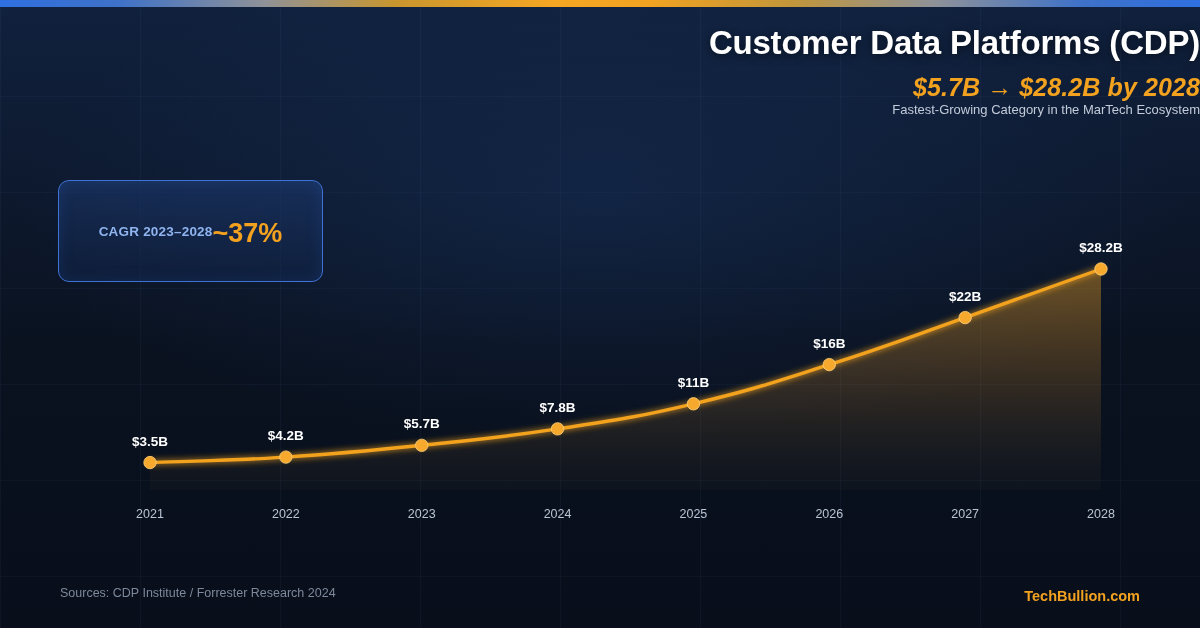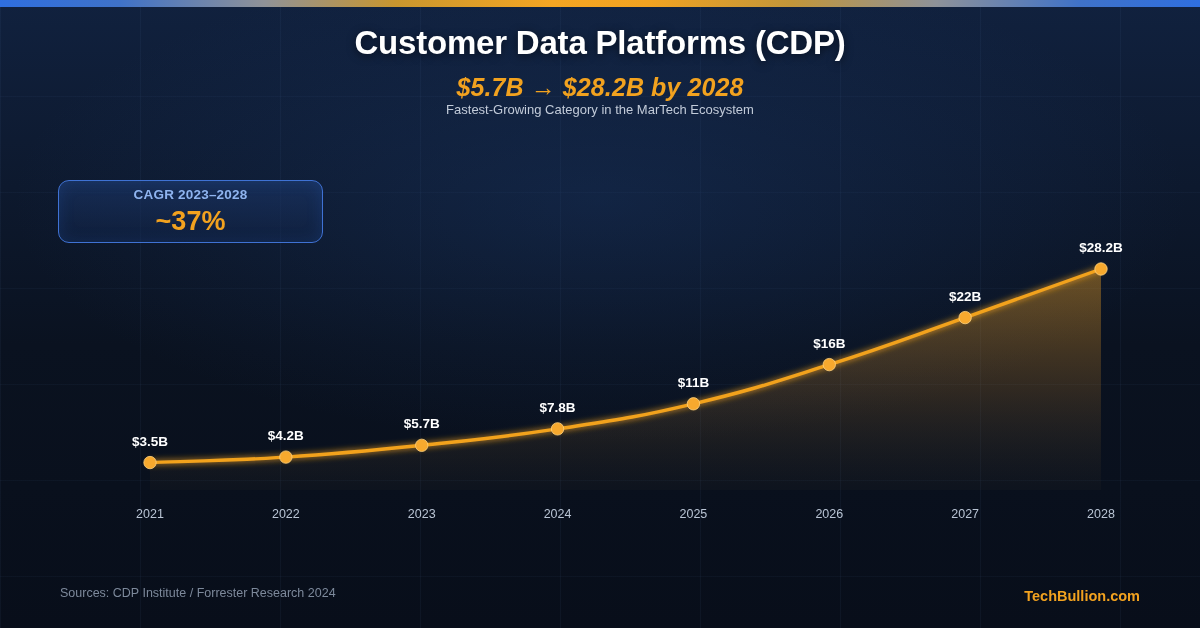--- a/index.html
+++ b/index.html
@@ -35,45 +35,45 @@
     background:linear-gradient(90deg,
       #2f6fe0 0%, #3f72c8 10%,
       #8f9298 22%, #c9962e 33%,
       #f5a623 46%, #f2a321 54%,
       #c2963a 66%, #8e9299 78%,
       #3f72c8 90%, #2f6fe0 100%);
     z-index:6;
   }
 
   
-  .header { position:absolute; top:0; left:0; width:1200px; text-align:center; z-index:4; }
+  .header { position:absolute; top:0; left:0; width:1200px; text-align:right; z-index:4; }
   .main-title {
     margin-top:24px;
     font-size:33px; font-weight:bold; color:#ffffff;
     letter-spacing:-0.2px;
     text-shadow:0 2px 8px rgba(0,0,0,0.55);
   }
   .sub-headline {
     margin-top:11px;
     font-size:25px; font-weight:bold; color:#f2a21f;
     letter-spacing:0.1px;
     font-style:italic;
   }
   .tagline {
     font-size:13px; font-weight:normal; color:#c2cbd9;
   }
 
   
   .cagr-badge {
     position:absolute; left:58px; top:180px;
-    width:265px; height:63px;
+    width:265px; height:102px;
     border:1.6px solid #3f72d4; border-radius:11px;
     background:linear-gradient(180deg, rgba(28,56,108,0.60) 0%, rgba(17,36,74,0.42) 100%);
     box-shadow:0 0 16px rgba(47,111,224,0.18) inset;
-    display:flex; flex-direction:column; align-items:center; justify-content:center;
+    display:flex; flex-direction:row; align-items:center; justify-content:center;
     z-index:5;
   }
   .cagr-label { font-size:13.5px; font-weight:bold; color:#8fb4ef; letter-spacing:0.2px; }
   .cagr-value { margin-top:4px; font-size:27px; font-weight:bold; color:#f2a21f;text-align:right; }
 
   
   .chart-wrap { position:absolute; inset:0; z-index:3; }
   svg { display:block; }
   .x-tick { font-size:12.5px; fill:#b9c4d4; font-family:"Liberation Sans", sans-serif; }
   .pt-label { font-size:13.5px; font-weight:bold; fill:#ffffff; font-family:"Liberation Sans", sans-serif; }

